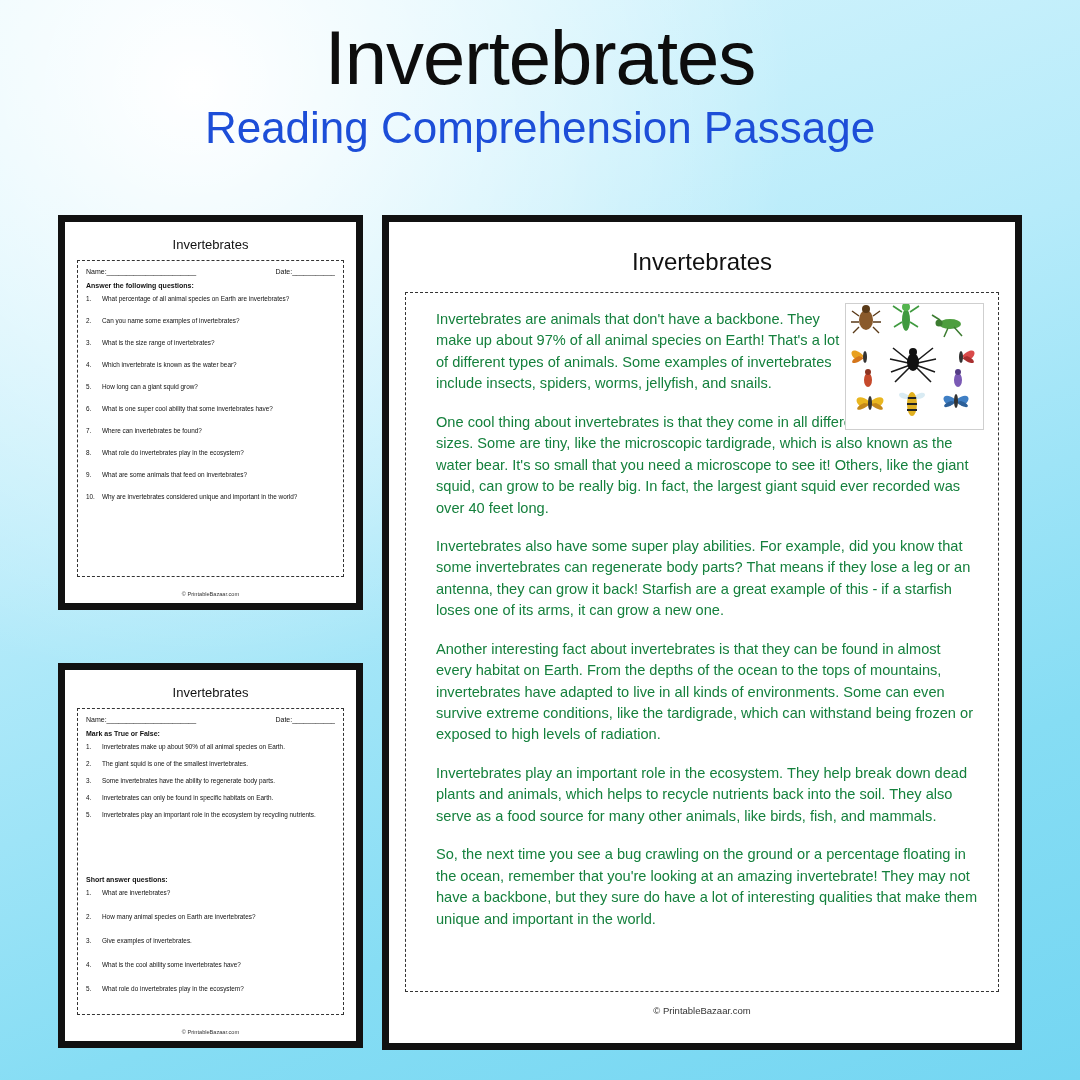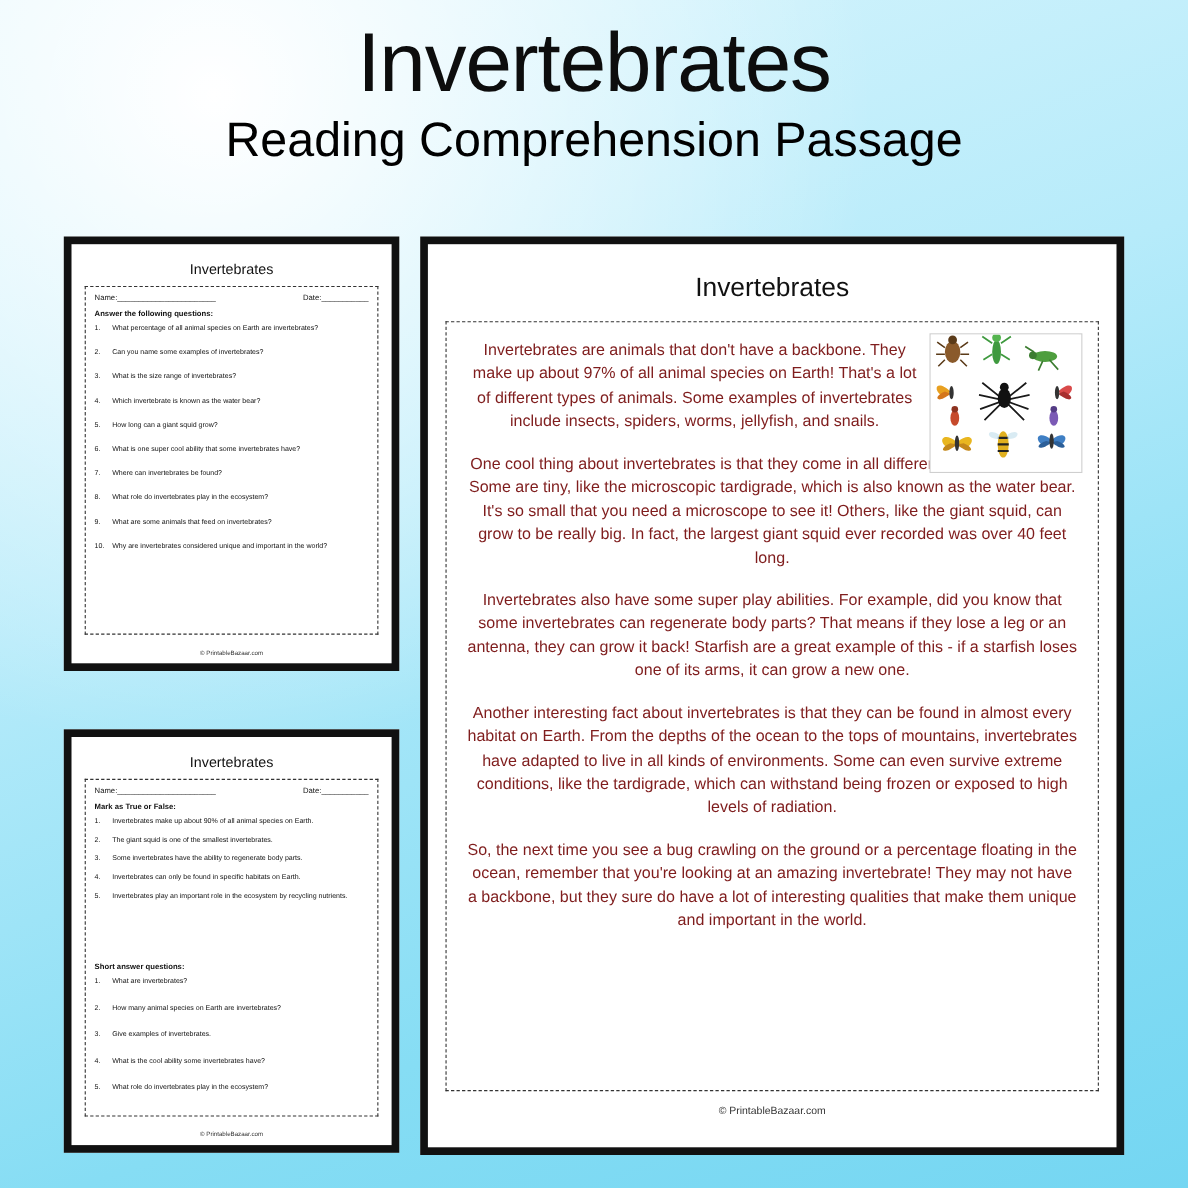--- a/index.html
+++ b/index.html
@@ -37,21 +37,21 @@
     font-size: 76px;
     font-weight: 400;
     letter-spacing: -1px;
     color: #0d0d0d;
     line-height: 1.05;
     margin: 0;
   }
   .subtitle {
     font-size: 44px;
     font-weight: 400;
-    color: #000000;
+    color: #1d4ed8;
     margin: 6px 0 0 0;
     line-height: 1.1;
   }
 
   
   .sheets {
     position: absolute;
     top: 215px;
     left: 0;
     width: 1080px;
@@ -156,23 +156,22 @@
     border: 1px dashed #333;
     box-sizing: border-box;
     height: 700px;
     padding: 16px 18px 10px 18px;
     position: relative;
     overflow: hidden;
   }
   .para {
     font-size: 14.6px;
     line-height: 1.47;
-    color: #7f1d1d;
-    margin: 0 0 17px 0;
-    text-align: center;
+    color: #15803d;
+    margin: 0 0 17px 12px;
   }
   .para.first {
     width: 415px;
   }
   .bug-art {
     position: absolute;
     right: 14px;
     top: 10px;
     width: 137px;
     height: 125px;
@@ -394,19 +393,20 @@
               <ellipse cx="0" cy="0" rx="4" ry="7" fill="#7b5ab5"></ellipse>
               <circle cx="0" cy="-8" r="3" fill="#543c85"></circle>
             </g>
           </svg>
         </div>
 
         <p class="para first">Invertebrates are animals that don't have a backbone. They make up about 97% of all animal species on Earth! That's a lot of different types of animals. Some examples of invertebrates include insects, spiders, worms, jellyfish, and snails.</p>
         <p class="para">One cool thing about invertebrates is that they come in all different shapes and sizes. Some are tiny, like the microscopic tardigrade, which is also known as the water bear. It's so small that you need a microscope to see it! Others, like the giant squid, can grow to be really big. In fact, the largest giant squid ever recorded was over 40 feet long.</p>
         <p class="para">Invertebrates also have some super play abilities. For example, did you know that some invertebrates can regenerate body parts? That means if they lose a leg or an antenna, they can grow it back! Starfish are a great example of this - if a starfish loses one of its arms, it can grow a new one.</p>
         <p class="para">Another interesting fact about invertebrates is that they can be found in almost every habitat on Earth. From the depths of the ocean to the tops of mountains, invertebrates have adapted to live in all kinds of environments. Some can even survive extreme conditions, like the tardigrade, which can withstand being frozen or exposed to high levels of radiation.</p>
+        <p class="para">Invertebrates play an important role in the ecosystem. They help break down dead plants and animals, which helps to recycle nutrients back into the soil. They also serve as a food source for many other animals, like birds, fish, and mammals.</p>
         <p class="para">So, the next time you see a bug crawling on the ground or a percentage floating in the ocean, remember that you're looking at an amazing invertebrate! They may not have a backbone, but they sure do have a lot of interesting qualities that make them unique and important in the world.</p>
       </div>
       <div class="passage-credit">© PrintableBazaar.com</div>
     </div>
 
   </div>
 </div>
 
 </body></html>

